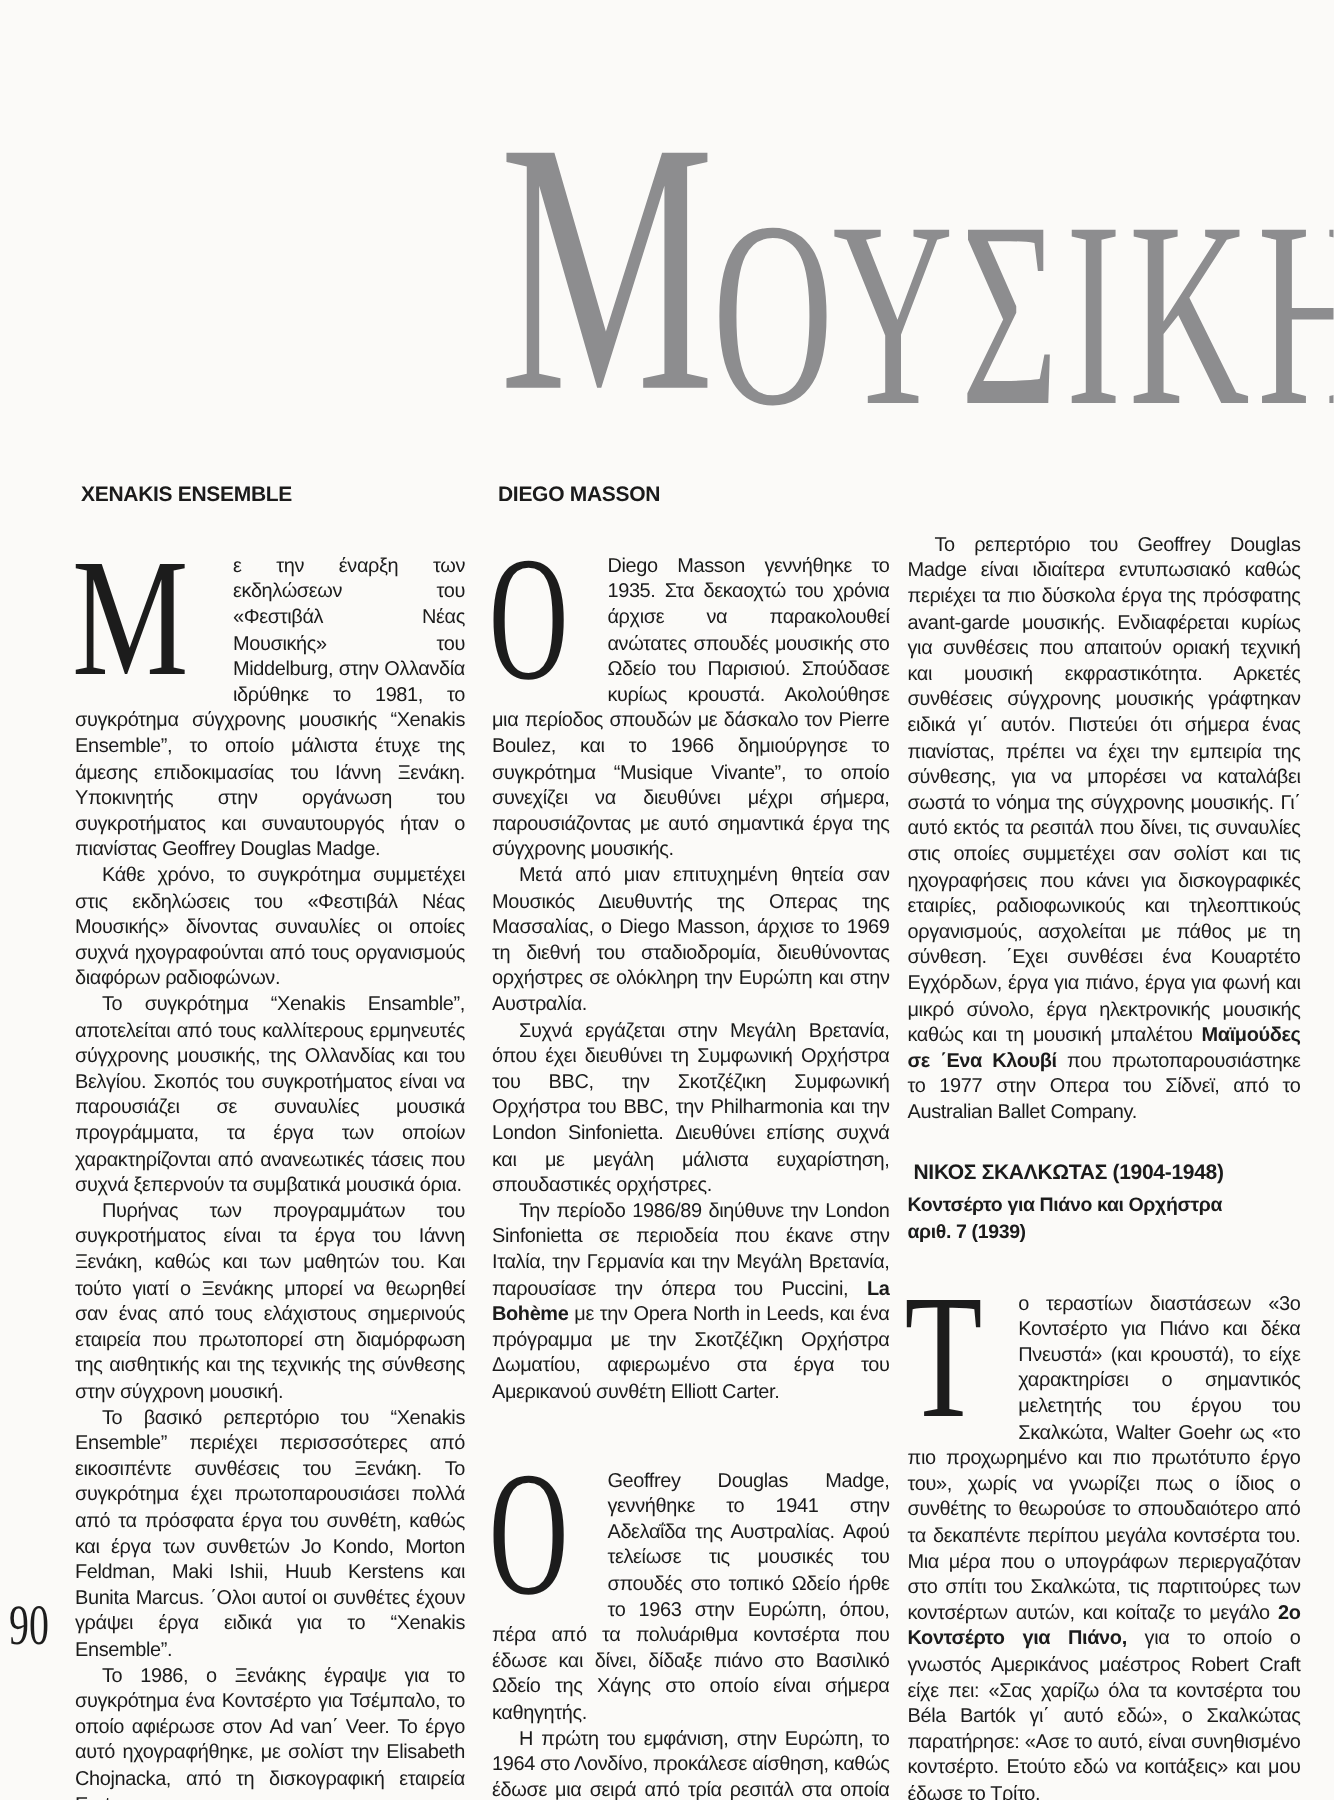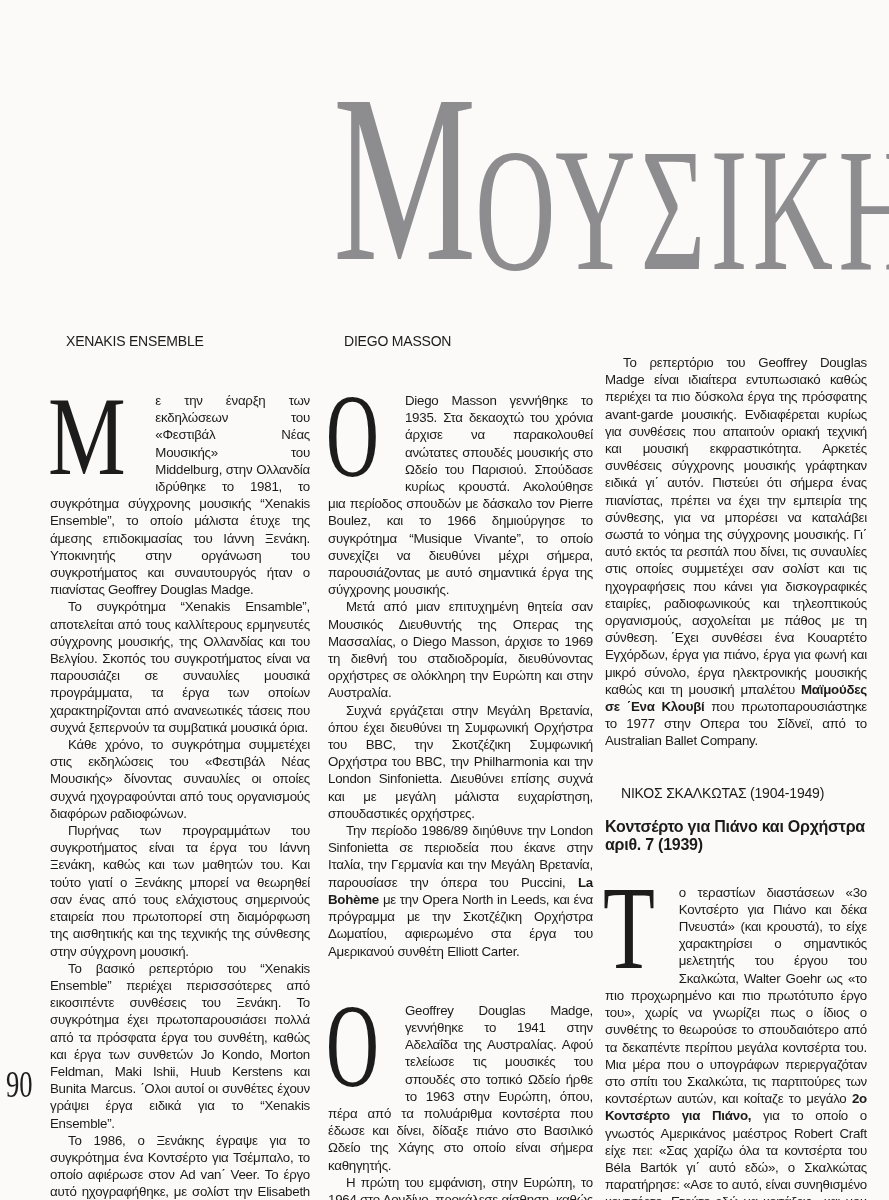--- a/index.html
+++ b/index.html
@@ -28,57 +28,57 @@
   .col {
     position: absolute; top: 0;
     font-size: 13.3px; line-height: 17.2px;
     text-align: justify;
     letter-spacing: -0.25px;
   }
   .col1 { left: 50px; width: 260px; }
   .col2 { left: 328px; width: 265px; }
   .col3 { left: 605px; width: 262px; }
   .section-heading {
-    font-weight: normal; font-size: 14px; line-height: 18px;
-    letter-spacing: -0.2px; margin: 16px; text-align: left;
+    font-weight: bold; font-size: 14px; line-height: 18px;
+    letter-spacing: -0.2px; margin: 4px; text-align: left;
   }
   p { margin: 0; text-indent: 18px; }
   p.first { text-indent: 0; }
   .dropcap {
     float: left; font-family: "Liberation Serif", serif;
     font-size: 112px; line-height: 84px; height: 86px;
     margin: 2px 8px 0 -2px; color: #1c1c1c;
     transform: scaleX(0.78); transform-origin: left top;
   }
   .dropcap.o { font-size: 118px; line-height: 86px; transform: scaleX(0.62); margin-right: -6px; }
   .dropcap.t { font-size: 118px; line-height: 86px; transform: scaleX(0.72); margin-right: 4px; }
   b { font-weight: bold; }
   .page-number {
     position: absolute; left: 6px; top: 1062px;
     font-family: "Liberation Serif", serif; font-size: 38px;
     transform: scaleX(0.7); transform-origin: left top;
     color: #1d1d1d;
   }
-  .sub-heading { font-weight: bold; font-size: 16px; line-height: 18px; margin: 0; }
+  .sub-heading { font-weight: bold; font-size: 13px; line-height: 18px; margin: 0; }
 </style>
 </head>
 <body>
 
 <div class="masthead">
   <span class="big">Μ</span>
     <span class="rest">ΟΥΣΙΚΗ</span>
 </div>
 
 <div class="col col1" style="top:316px">
   <h2 class="section-heading">XENAKIS ENSEMBLE</h2>
   <div style="height:26px"></div>
   <span class="dropcap">Μ</span>
   <p class="first">ε την έναρξη των εκδηλώσεων του «Φεστιβάλ Νέας Μουσικής» του Middelburg, στην Ολλανδία ιδρύθηκε το 1981, το συγκρότημα σύγχρονης μουσικής “Xenakis Ensemble”, το οποίο μάλιστα έτυχε της άμεσης επιδοκιμασίας του Ιάννη Ξενάκη. Υποκινητής στην οργάνωση του συγκροτήματος και συναυτουργός ήταν ο πιανίστας Geoffrey Douglas Madge.</p>
+  <p>Κάθε χρόνο, το συγκρότημα συμμετέχει στις εκδηλώσεις του «Φεστιβάλ Νέας Μουσικής» δίνοντας συναυλίες οι οποίες συχνά ηχογραφούνται από τους οργανισμούς διαφόρων ραδιοφώνων.</p>
   <p>Το συγκρότημα “Xenakis Ensamble”, αποτελείται από τους καλλίτερους ερμηνευτές σύγχρονης μουσικής, της Ολλανδίας και του Βελγίου. Σκοπός του συγκροτήματος είναι να παρουσιάζει σε συναυλίες μουσικά προγράμματα, τα έργα των οποίων χαρακτηρίζονται από ανανεωτικές τάσεις που συχνά ξεπερνούν τα συμβατικά μουσικά όρια.</p>
-  <p>Κάθε χρόνο, το συγκρότημα συμμετέχει στις εκδηλώσεις του «Φεστιβάλ Νέας Μουσικής» δίνοντας συναυλίες οι οποίες συχνά ηχογραφούνται από τους οργανισμούς διαφόρων ραδιοφώνων.</p>
   <p>Πυρήνας των προγραμμάτων του συγκροτήματος είναι τα έργα του Ιάννη Ξενάκη, καθώς και των μαθητών του. Και τούτο γιατί ο Ξενάκης μπορεί να θεωρηθεί σαν ένας από τους ελάχιστους σημερινούς εταιρεία που πρωτοπορεί στη διαμόρφωση της αισθητικής και της τεχνικής της σύνθεσης στην σύγχρονη μουσική.</p>
   <p>Το βασικό ρεπερτόριο του “Xenakis Ensemble” περιέχει περισσσότερες από εικοσιπέντε συνθέσεις του Ξενάκη. Το συγκρότημα έχει πρωτοπαρουσιάσει πολλά από τα πρόσφατα έργα του συνθέτη, καθώς και έργα των συνθετών Jo Kondo, Morton Feldman, Maki Ishii, Huub Kerstens και Bunita Marcus. ΄Ολοι αυτοί οι συνθέτες έχουν γράψει έργα ειδικά για το “Xenakis Ensemble”.</p>
   <p>Το 1986, ο Ξενάκης έγραψε για το συγκρότημα ένα Κοντσέρτο για Τσέμπαλο, το οποίο αφιέρωσε στον Ad van΄ Veer. Το έργο αυτό ηχογραφήθηκε, με σολίστ την Elisabeth Chojnacka, από τη δισκογραφική εταιρεία Erato.</p>
 
 </div>
 
 <div class="page-number">90</div>
 
 <div class="col col2" style="top:316px">
   <h2 class="section-heading">DIEGO MASSON</h2>
@@ -91,20 +91,20 @@
   <div style="height:22px"></div>
   <div style="height:20px"></div>
   <span class="dropcap o">Ο</span>
   <p class="first">Geoffrey Douglas Madge, γεννήθηκε το 1941 στην Αδελαΐδα της Αυστραλίας. Αφού τελείωσε τις μουσικές του σπουδές στο τοπικό Ωδείο ήρθε το 1963 στην Ευρώπη, όπου, πέρα από τα πολυάριθμα κοντσέρτα που έδωσε και δίνει, δίδαξε πιάνο στο Βασιλικό Ωδείο της Χάγης στο οποίο είναι σήμερα καθηγητής.</p>
   <p>Η πρώτη του εμφάνιση, στην Ευρώπη, το 1964 στο Λονδίνο, προκάλεσε αίσθηση, καθώς έδωσε μια σειρά από τρία ρεσιτάλ στα οποία έπαιξε τα ακόλουθα έργα: Δεύτερη Σονάτα του Boulez, Παραλλαγές Diabelli του Beethoven, Herma του Ξενάκη και Σπουδές του Debussy.</p>
 </div>
 
 <div class="col col3" style="top:354px">
   <p><span>Το ρεπερτόριο του Geoffrey Douglas Madge είναι ιδιαίτερα εντυπωσιακό καθώς περιέχει τα πιο δύσκολα έργα της πρόσφατης avant-garde μουσικής. Ενδιαφέρεται κυρίως για συνθέσεις που απαιτούν οριακή τεχνική και μουσική εκφραστικότητα. Αρκετές συνθέσεις σύγχρονης μουσικής γράφτηκαν ειδικά γι΄ αυτόν. Πιστεύει ότι σήμερα ένας πιανίστας, πρέπει να έχει την εμπειρία της σύνθεσης, για να μπορέσει να καταλάβει σωστά το νόημα της σύγχρονης μουσικής. Γι΄ αυτό εκτός τα ρεσιτάλ που δίνει, τις συναυλίες στις οποίες συμμετέχει σαν σολίστ και τις ηχογραφήσεις που κάνει για δισκογραφικές εταιρίες, ραδιοφωνικούς και τηλεοπτικούς οργανισμούς, ασχολείται με πάθος με τη σύνθεση. ΄Εχει συνθέσει ένα Κουαρτέτο Εγχόρδων, έργα για πιάνο, έργα για φωνή και μικρό σύνολο, έργα ηλεκτρονικής μουσικής καθώς και τη μουσική μπαλέτου </span><b>Μαϊμούδες σε ΄Ενα Κλουβί</b><span> που πρωτοπαρουσιάστηκε το 1977 στην Οπερα του Σίδνεϊ, από το Australian Ballet Company.</span></p>
   <div style="height:18px"></div>
-  <h2 class="section-heading">ΝΙΚΟΣ ΣΚΑΛΚΩΤΑΣ (1904-1949)</h2>
+  <h2 class="section-heading">ΝΙΚΟΣ ΣΚΑΛΚΩΤΑΣ (1904-1948)</h2>
   <div class="sub-heading">Κοντσέρτο για Πιάνο και Ορχήστρα</div>
   <div class="sub-heading">αριθ. 7 (1939)</div>
   <div style="height:30px"></div>
   <span class="dropcap t">Τ</span>
   <p class="first"><span>ο τεραστίων διαστάσεων «3ο Κοντσέρτο για Πιάνο και δέκα Πνευστά» (και κρουστά), το είχε χαρακτηρίσει ο σημαντικός μελετητής του έργου του Σκαλκώτα, Walter Goehr ως «το πιο προχωρημένο και πιο πρωτότυπο έργο του», χωρίς να γνωρίζει πως ο ίδιος ο συνθέτης το θεωρούσε το σπουδαιότερο από τα δεκαπέντε περίπου μεγάλα κοντσέρτα του. Μια μέρα που ο υπογράφων περιεργαζόταν στο σπίτι του Σκαλκώτα, τις παρτιτούρες των κοντσέρτων αυτών, και κοίταζε το μεγάλο </span><b>2ο Κοντσέρτο για Πιάνο,</b><span> για το οποίο ο γνωστός Αμερικάνος μαέστρος Robert Craft είχε πει: «Σας χαρίζω όλα τα κοντσέρτα του Béla Bartók γι΄ αυτό εδώ», ο Σκαλκώτας παρατήρησε: «Ασε το αυτό, είναι συνηθισμένο κοντσέρτο. Ετούτο εδώ να κοιτάξεις» και μου έδωσε το Τρίτο.</span></p>
   <p style="text-align:left">Το έργο αυτό γράφτηκε το 1939, σε μια κορυ-</p>
 </div>
 
 </body></html>

